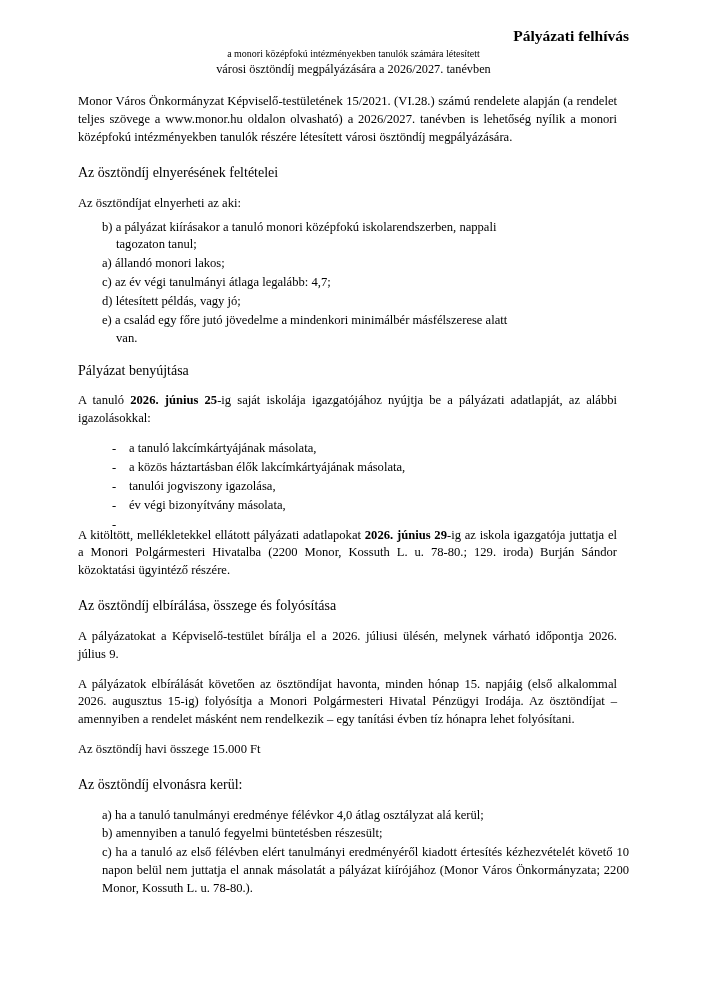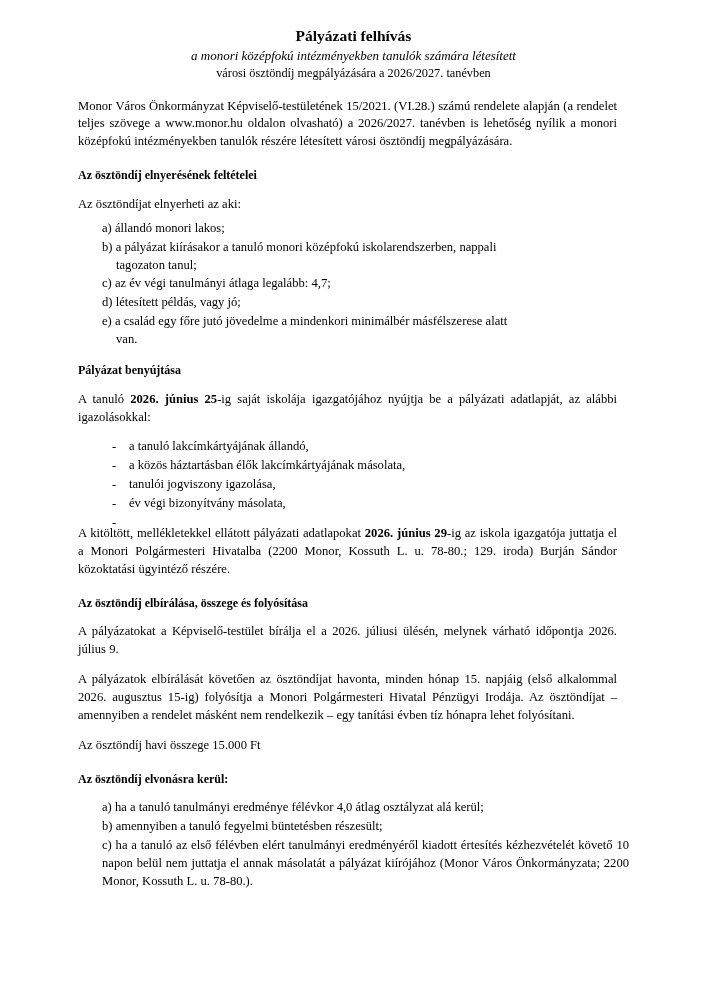--- a/index.html
+++ b/index.html
@@ -14,51 +14,50 @@
     color: #000000;
   }
   .page {
     width: 707px;
     min-height: 1000px;
     box-sizing: border-box;
     padding: 26px 78px 20px 78px;
     background: #ffffff;
   }
   .doc-title {
-    text-align: center;
+    text-align: right;
     font-weight: bold;
     font-size: 15.5px;
     line-height: 1.25;
     margin: 0 0 2px 0;
   }
   .doc-subtitle {
     text-align: center;
-    font-size: 13px;
+    font-size: 10px;
     line-height: 1.35;
     margin: 0;
-    font-style: italic;
   }
   .subtitle-line2 {
     text-align: center;
     font-size: 12.3px;
     line-height: 1.35;
     margin: 0 0 16px 0;
   }
   p.body-par {
     text-align: justify;
     font-size: 12.6px;
     line-height: 1.42;
     margin: 0 12px 12px 0;
   }
   p.body-par.tight {
     margin-bottom: 6px;
   }
   h2.section-head {
-    font-size: 12px;
-    font-weight: bold;
+    font-size: 14px;
+    font-weight: normal;
     line-height: 1.4;
     margin: 16px 0 12px 0;
   }
   h2.section-head.sp-large {
     margin-top: 13px;
   }
   ul.plain-list {
     list-style: none;
     margin: 0 0 12px 0;
     padding: 0 0 0 24px;
@@ -116,44 +115,44 @@
   <h1 class="doc-title">Pályázati felhívás</h1>
   <p class="doc-subtitle">a monori középfokú intézményekben tanulók számára létesített</p>
   <p class="subtitle-line2">városi ösztöndíj megpályázására a 2026/2027. tanévben</p>
 
   <p class="body-par">Monor Város Önkormányzat Képviselő-testületének 15/2021. (VI.28.) számú rendelete alapján (a rendelet teljes szövege a www.monor.hu oldalon olvasható) a 2026/2027. tanévben is lehetőség nyílik a monori középfokú intézményekben tanulók részére létesített városi ösztöndíj megpályázására.</p>
 
   <h2 class="section-head">Az ösztöndíj elnyerésének feltételei</h2>
   <p class="body-par tight">Az ösztöndíjat elnyerheti az aki:</p>
   <ul class="plain-list">
     <li>
-      <span>a) állandó monori lakos;</span>
+      <span>b) a pályázat kiírásakor a tanuló monori középfokú iskolarendszerben, nappali</span>
+      <span class="cont">tagozaton tanul;</span>
     </li>
     <li>
-      <span>b) a pályázat kiírásakor a tanuló monori középfokú iskolarendszerben, nappali</span>
-      <span class="cont">tagozaton tanul;</span>
+      <span>a) állandó monori lakos;</span>
     </li>
     <li>
       <span>c) az év végi tanulmányi átlaga legalább: 4,7;</span>
     </li>
     <li>
       <span>d) létesített példás, vagy jó;</span>
     </li>
     <li>
       <span>e) a család egy főre jutó jövedelme a mindenkori minimálbér másfélszerese alatt</span>
       <span class="cont">van.</span>
     </li>
   </ul>
 
   <h2 class="section-head sp-large">Pályázat benyújtása</h2>
   <p class="body-par">
     <span>A tanuló </span><span class="bold">2026. június 25</span><span>-ig saját iskolája igazgatójához nyújtja be a pályázati adatlapját, az alábbi igazolásokkal:</span>
   </p>
   <ul class="dash-list">
-    <li><span class="dash">-</span><span>a tanuló lakcímkártyájának állandó,</span></li>
+    <li><span class="dash">-</span><span>a tanuló lakcímkártyájának másolata,</span></li>
     <li><span class="dash">-</span><span>a közös háztartásban élők lakcímkártyájának másolata,</span></li>
     <li><span class="dash">-</span><span>tanulói jogviszony igazolása,</span></li>
     <li><span class="dash">-</span><span>év végi bizonyítvány másolata,</span></li>
     <li><span class="dash">-</span></li>
   </ul>
   <p class="body-par">
     <span>A kitöltött, mellékletekkel ellátott pályázati adatlapokat </span><span class="bold">2026. június 29</span><span>-ig az iskola igazgatója juttatja el a Monori Polgármesteri Hivatalba (2200 Monor, Kossuth L. u. 78-80.; 129. iroda) Burján Sándor közoktatási ügyintéző részére.</span>
   </p>
 
   <h2 class="section-head">Az ösztöndíj elbírálása, összege és folyósítása</h2>

